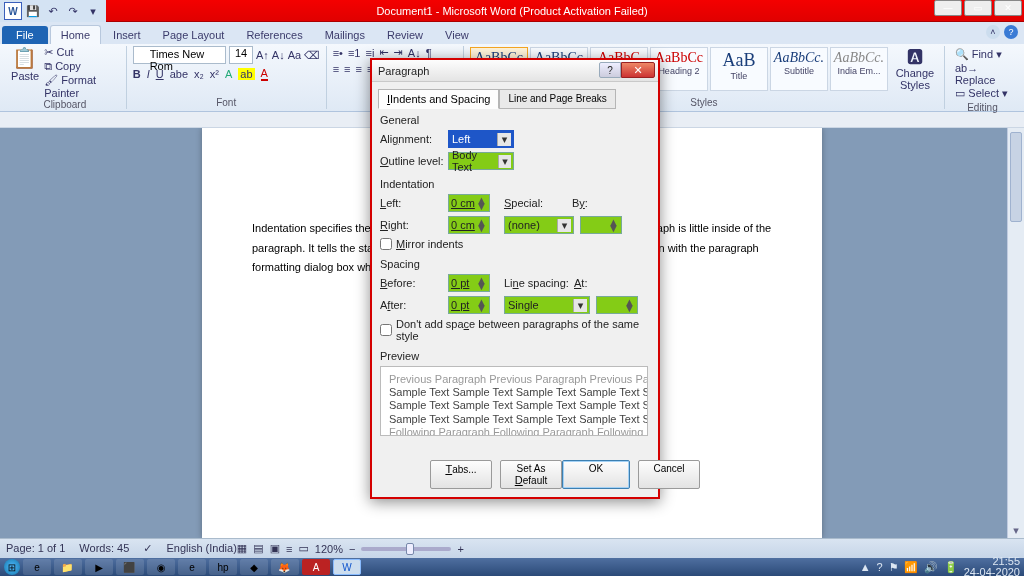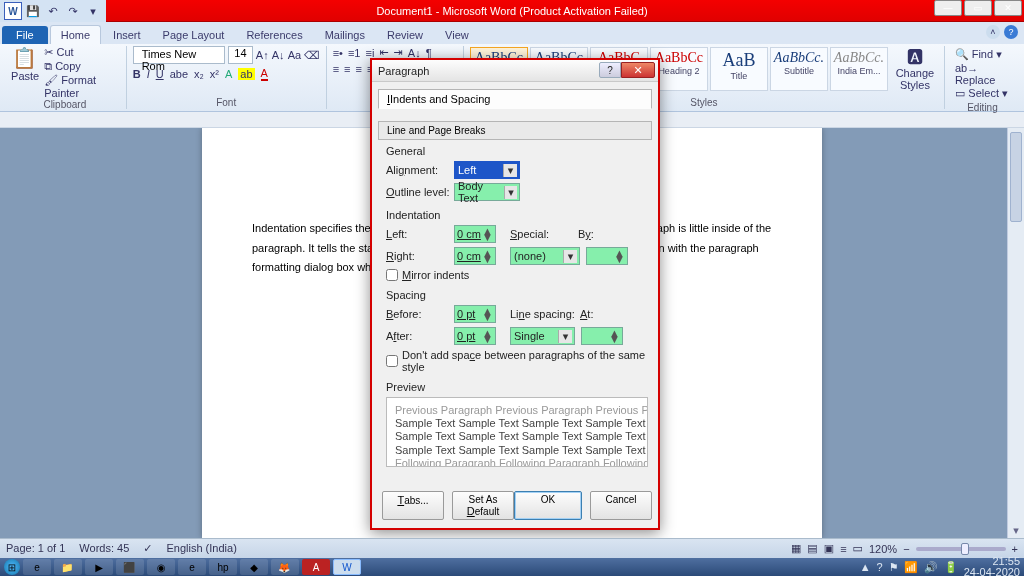--- a/index.html
+++ b/index.html
@@ -17,59 +17,59 @@
 .rtab.active{background:#f4f8fd;border:1px solid #b8c8dd;border-bottom:none;border-radius:3px 3px 0 0;text-align:right;}
 .help{position:absolute;right:6px;top:25px;display:flex;gap:4px;}
 .help span{width:14px;height:14px;border-radius:50%;background:#3a7bd5;color:#fff;font-size:9px;display:flex;align-items:center;justify-content:center;}
 .ribbon{height:68px;background:linear-gradient(#f4f8fd,#dfe9f5);border-bottom:1px solid #b0c4de;display:flex;padding:2px 4px;}
 .group{border-right:1px solid #c0d0e0;padding:0 6px;display:flex;flex-direction:column;justify-content:space-between;}
 .group-label{text-align:center;color:#556;font-size:10px;padding-bottom:1px;}
 .paste-btn{width:36px;text-align:center;color:#336;}
 .paste-icon{font-size:20px;}
 .clip-btns{display:flex;flex-direction:column;gap:1px;color:#336;font-size:10px;padding-left:4px;}
 .font-top{display:flex;align-items:center;gap:3px;}
-.font-name{border:1px solid #abc;background:#fff;padding:1px 8px;width:110px;height:18px;}
+.font-name{border:1px solid #abc;background:#fff;padding:1px 16px;width:110px;height:18px;}
 .font-size{border:1px solid #abc;background:#fff;width:30px;height:18px;text-align:center;}
 .mini{width:16px;height:16px;display:inline-flex;align-items:center;justify-content:center;color:#336;}
 .font-bot{display:flex;gap:6px;align-items:center;padding-top:3px;color:#336;}
 .para-top,.para-bot{display:flex;gap:5px;align-items:center;color:#336;}
 .styles-row{display:flex;gap:2px;}
 .style-box{border:1px solid #cbd6e4;width:58px;height:44px;text-align:center;font-size:9px;padding-top:2px;background:#f8fbff;}
 .style-box.sel{border:1px solid #f5a623;background:#fff3d9;}
 .style-prev{font-family:"Times New Roman";font-size:14px;color:#1a3e7a;}
 .style-name{color:#446;font-size:9px;}
 .chstyles{width:46px;text-align:center;color:#336;}
 .editing{display:flex;flex-direction:column;gap:1px;color:#336;font-size:10px;padding:2px 4px;}
 .ruler{height:16px;background:#e9eef5;border-bottom:1px solid #cbd6e4;}
 .docarea{position:absolute;top:128px;left:0;right:0;bottom:38px;background:#839bb7;display:flex;justify-content:center;overflow:hidden;}
 .page{width:620px;background:#fff;margin-top:0;box-shadow:0 0 6px rgba(0,0,0,.3);padding:90px 50px;color:#000;font-family:"Times New Roman";font-size:15px;line-height:1.3;}
 .vscroll{position:absolute;right:0;top:128px;bottom:38px;width:17px;background:#e5ecf4;border-left:1px solid #c0cbe0;}
 .vscroll .thumb{position:absolute;left:2px;right:2px;top:4px;height:90px;background:#c7d3e4;border:1px solid #9fb2cf;border-radius:2px;}
 .vscroll .arr{position:absolute;left:0;right:0;height:16px;display:flex;align-items:center;justify-content:center;color:#668;}
-.statusbar{position:absolute;bottom:18px;left:0;right:0;height:20px;background:linear-gradient(#d9e4f1,#c6d5e8);border-top:1px solid #abc;display:flex;align-items:center;padding:0 6px;color:#335;font-size:10px;justify-content:space-between;}
+.statusbar{position:absolute;bottom:18px;left:0;right:0;height:20px;background:linear-gradient(#d9e4f1,#c6d5e8);border-top:1px solid #abc;display:flex;align-items:center;padding:0 6px;color:#335;font-size:10px;}
 .status-right{display:flex;align-items:center;gap:6px;}
 .zoom-slider{width:90px;height:4px;background:#aac;position:relative;border-radius:2px;}
 .zoom-slider .zthumb{width:8px;height:12px;background:#eef;border:1px solid #78a;position:absolute;left:50%;top:-4px;border-radius:2px;}
 .taskbar{position:absolute;bottom:0;left:0;right:0;height:18px;background:linear-gradient(#4f6fa0,#2b4a78);display:flex;align-items:center;padding:0 4px;gap:3px;}
 .tbtn{width:28px;height:16px;background:rgba(255,255,255,.12);border-radius:2px;display:flex;align-items:center;justify-content:center;font-size:10px;}
 .tray{margin-left:auto;display:flex;align-items:center;gap:6px;color:#dce6f2;font-size:9px;}
 .dialog{position:absolute;left:370px;top:58px;width:290px;background:#f0f0f0;border:2px solid #d40000;box-shadow:0 3px 14px rgba(0,0,0,.45);}
 .dlg-title{height:22px;background:linear-gradient(#fdfdfd,#e4e4e4);border-bottom:1px solid #c9c9c9;display:flex;align-items:center;padding:0 6px;font-size:11px;color:#222;position:relative;}
 .dlg-ctrls{position:absolute;right:3px;top:2px;display:flex;}
 .dlg-help{width:22px;height:16px;background:linear-gradient(#eef,#ccd);border:1px solid #9ab;display:flex;align-items:center;justify-content:center;font-size:10px;border-radius:2px 0 0 2px;}
 .dlg-close{width:34px;height:16px;background:linear-gradient(#e86,#c33);border:1px solid #922;color:#fff;display:flex;align-items:center;justify-content:center;font-size:11px;border-radius:0 2px 2px 0;}
-.tabs{display:flex;padding:6px 6px 0 6px;gap:12px;flex-direction:column;}
+.tabs{display:flex;padding:6px 6px 0 6px;gap:0;}
 .dtab{padding:3px 8px;border:1px solid #b5b5b5;background:#e9e9e9;font-size:10px;position:relative;top:1px;}
 .dtab.active{background:#fdfdfd;border-bottom:1px solid #fdfdfd;z-index:2;}
-.dlg-body{padding:6px 10px 8px 14px;font-size:10px;color:#222;}
+.dlg-body{padding:6px 10px 8px 8px;font-size:10px;color:#222;}
 .sect{margin-bottom:8px;}
 .sect-title{margin-bottom:4px;}
 .row{display:flex;align-items:center;margin-bottom:4px;}
 .lbl{width:68px;}
-.combo,.spin{border:1px solid #7a9;background:#86efac;height:18px;font-size:10px;}
+.combo,.spin{border:1px solid #7a9;background:#84cc16;height:18px;font-size:10px;}
 .combo{width:66px;display:flex;align-items:center;justify-content:space-between;padding:0 2px 0 3px;}
 .combo.sel{background:#1e56c8;color:#fff;border-color:#1e56c8;}
 .combo .dd{width:14px;text-align:center;background:#e6e6e6;color:#333;border-left:1px solid #aaa;margin-left:2px;}
 .combo.sel .dd{background:#e6e6e6;color:#333;}
 .spin{width:42px;display:flex;align-items:center;padding:0 2px;justify-content:space-between;}
 .spin .sv{flex:1;text-decoration:underline;}
 .spin .sp-btns{display:flex;flex-direction:column;font-size:6px;line-height:6px;color:#555;}
 .chk{display:flex;align-items:center;gap:4px;}
 .chk input{width:12px;height:12px;}
 .underline{text-decoration:underline;}
@@ -331,21 +331,21 @@
       </div>
       <div class="row">
         <div class="lbl">A<span class="underline">f</span>ter:</div>
         <div class="spin">
             <span class="sv">0 pt</span>
             <span class="sp-btns">
               <span>▲</span>
               <span>▼</span>
             </span>
           </div>
-        <div class="combo col2" style="width:65px">
+        <div class="combo col2" style="width:86px">
             <span>Single</span>
             <span class="dd">▾</span>
           </div>
         <div class="spin" style="margin-left:6px">
             <span class="sv"></span>
             <span class="sp-btns">
               <span>▲</span>
               <span>▼</span>
             </span>
           </div>
@@ -362,21 +362,21 @@
         <div class="line">Previous Paragraph Previous Paragraph Previous Paragraph Previous Paragraph Previous Paragraph Previous</div>
         <div class="line dark">Sample Text Sample Text Sample Text Sample Text Sample Text Sample Text Sample Text Sample Text</div>
         <div class="line dark">Sample Text Sample Text Sample Text Sample Text Sample Text Sample Text Sample Text Sample Text</div>
         <div class="line dark">Sample Text Sample Text Sample Text Sample Text Sample Text</div>
         <div class="line">Following Paragraph Following Paragraph Following Paragraph Following Paragraph Following Paragraph</div>
 
       </div>
     </div>
   </div>
   <div class="dlg-buttons">
-    <div style="display:flex;gap:8px;">
+    <div style="display:flex;gap:8px;margin-left:48px;">
       <div class="btn"><span class="underline">T</span>abs...</div>
       <div class="btn">Set As <span class="underline">D</span>efault</div>
     </div>
     <div style="display:flex;gap:8px;">
       <div class="btn primary">OK</div>
       <div class="btn">Cancel</div>
     </div>
   </div>
 </div>
 

